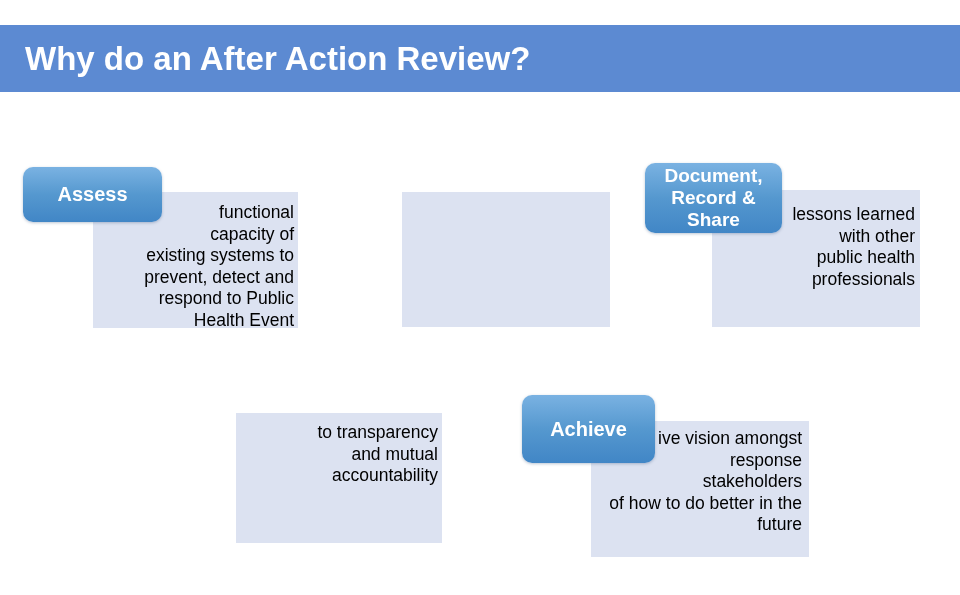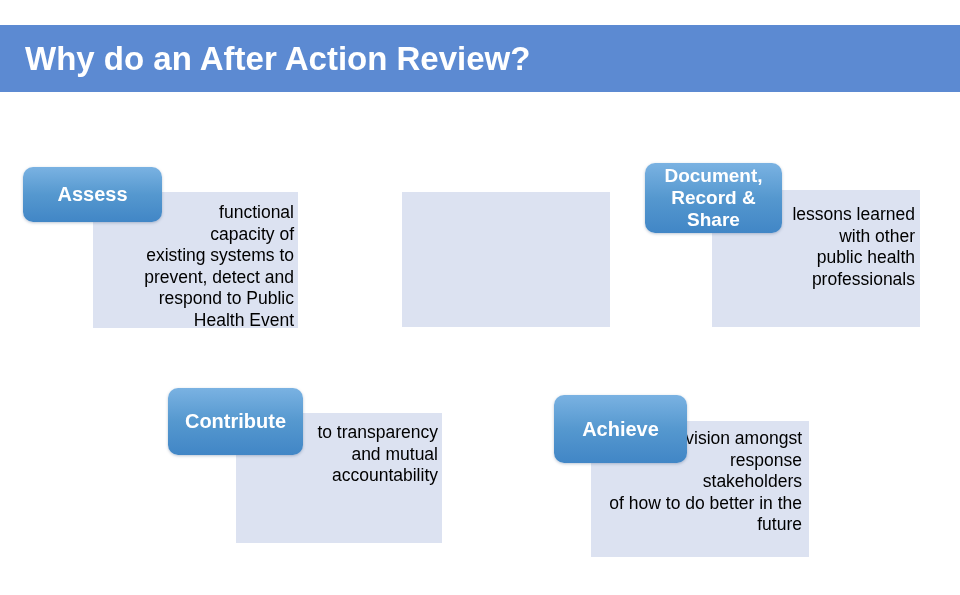--- a/index.html
+++ b/index.html
@@ -85,16 +85,15 @@
 of how to do better in the
 future</div>
   <div class="boxtext" style="right:522px;top:422px;">to transparency
 and mutual
 accountability</div>
 
   <div class="shape" style="left:23px;top:167px;width:139px;height:55px;">Assess</div>
   <div class="shape small-lines" style="left:645px;top:163px;width:137px;height:70px;">Document,
 Record &amp;
 Share</div>
-  <div class="shape" style="left:168px;top:388px;width:135px;height:67px;">Contribute</div>
-  <div class="shape" style="left:522px;top:395px;width:133px;height:68px;margin-left:32px;">Achieve</div>
+  <div class="shape" style="left:522px;top:395px;width:133px;height:68px;">Achieve</div>
 
 </div>
 
 </body></html>

